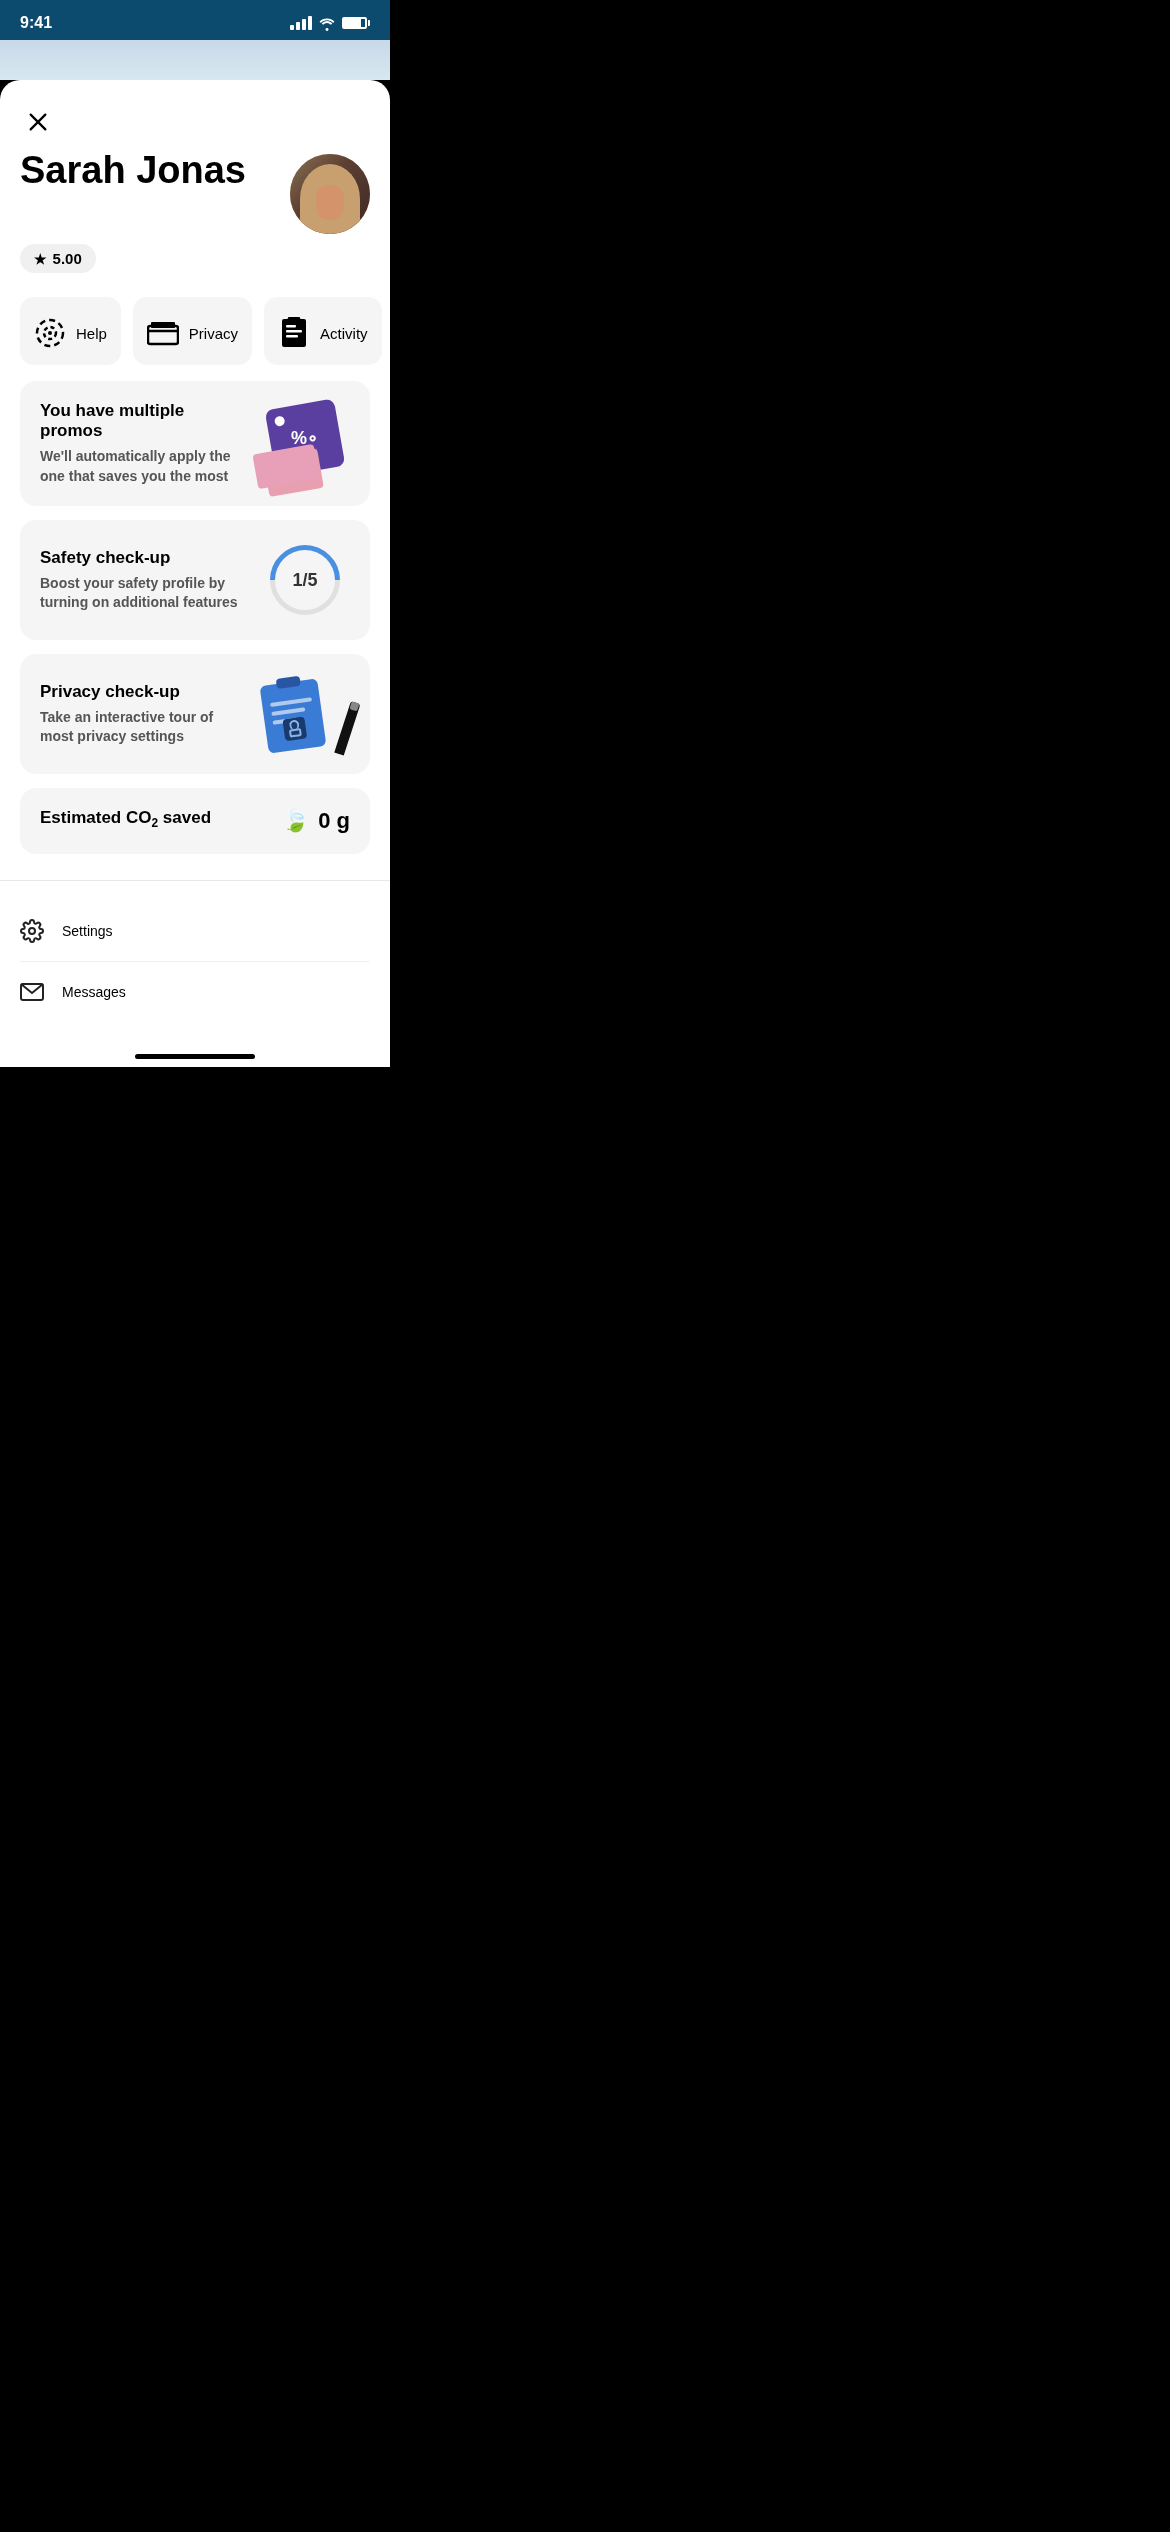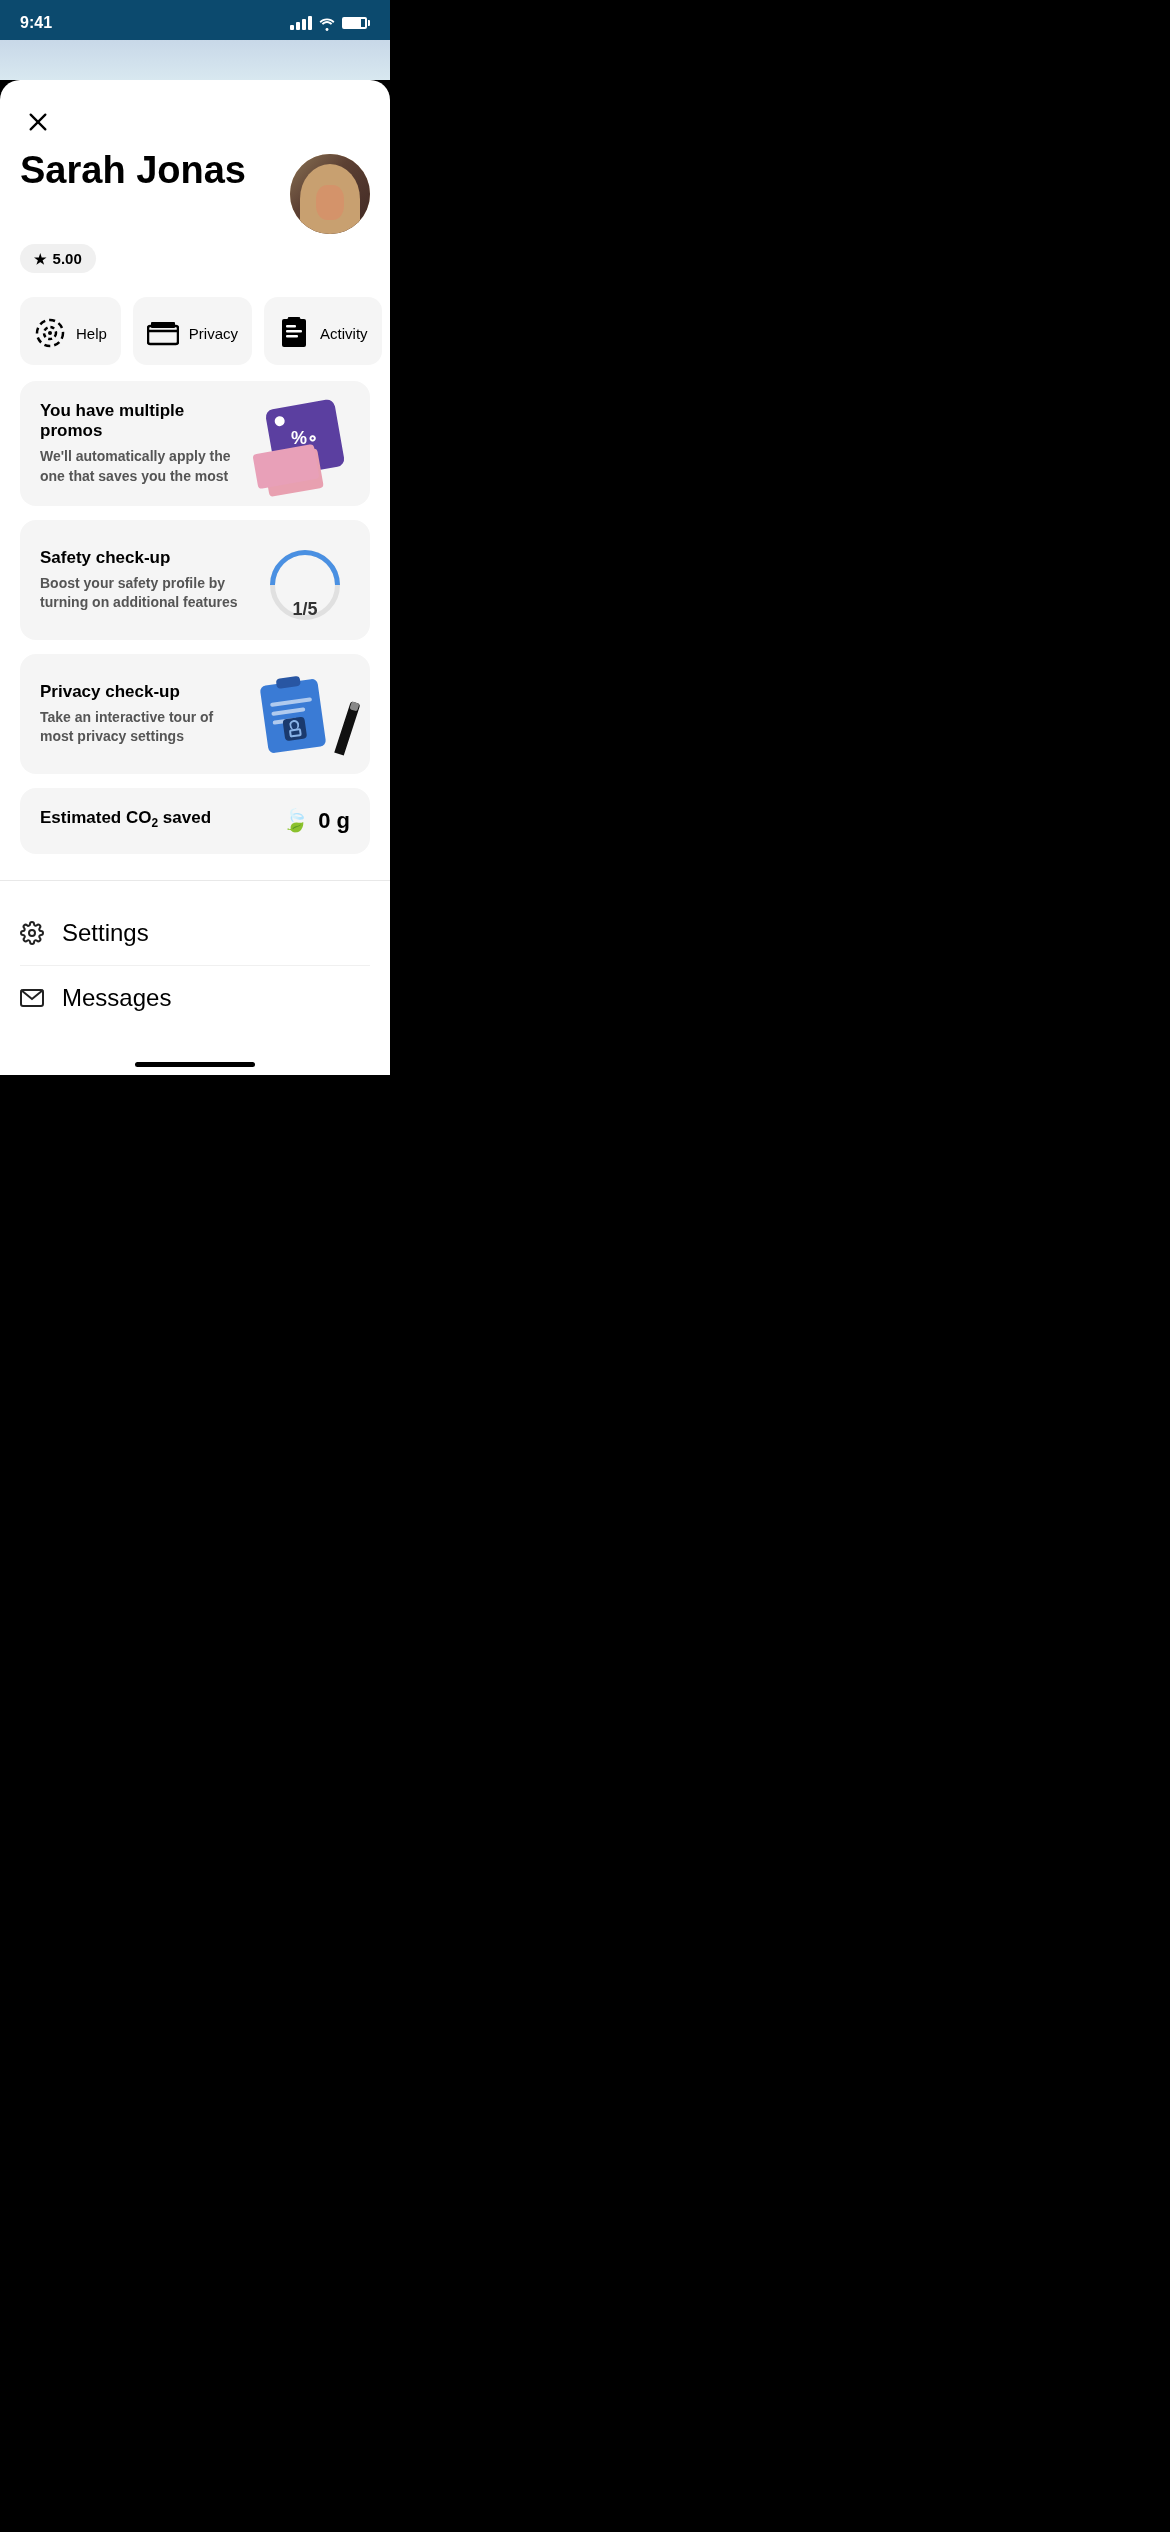--- a/index.html
+++ b/index.html
@@ -243,21 +243,21 @@
       border-radius: 50%;
       position: absolute;
       top: 8px; left: 8px;
     }
 
     
     .safety-visual {
       width: 75px; height: 75px;
       position: relative;
       display: flex;
-      align-items: flex-end;
+      align-items: center;
       justify-content: center;
     }
     .safety-circle-bg {
       width: 70px; height: 70px;
       border-radius: 50%;
       border: 5px solid #e0e0e0;
       position: absolute;
     }
     .safety-circle-progress {
       width: 70px; height: 70px;
@@ -310,21 +310,21 @@
     .bottom-item {
       display: flex;
       align-items: center;
       gap: 18px;
       padding: 18px 0;
       cursor: pointer;
       border-bottom: 1px solid #f0f0f0;
     }
     .bottom-item:last-child { border-bottom: none; }
     .bottom-item-label {
-      font-size: 24px;
+      font-size: 14px;
       font-weight: 500;
       color: #000;
     }
 
     
     .home-indicator {
       background: #fff;
       display: flex;
       justify-content: center;
       padding: 12px 0 8px;

